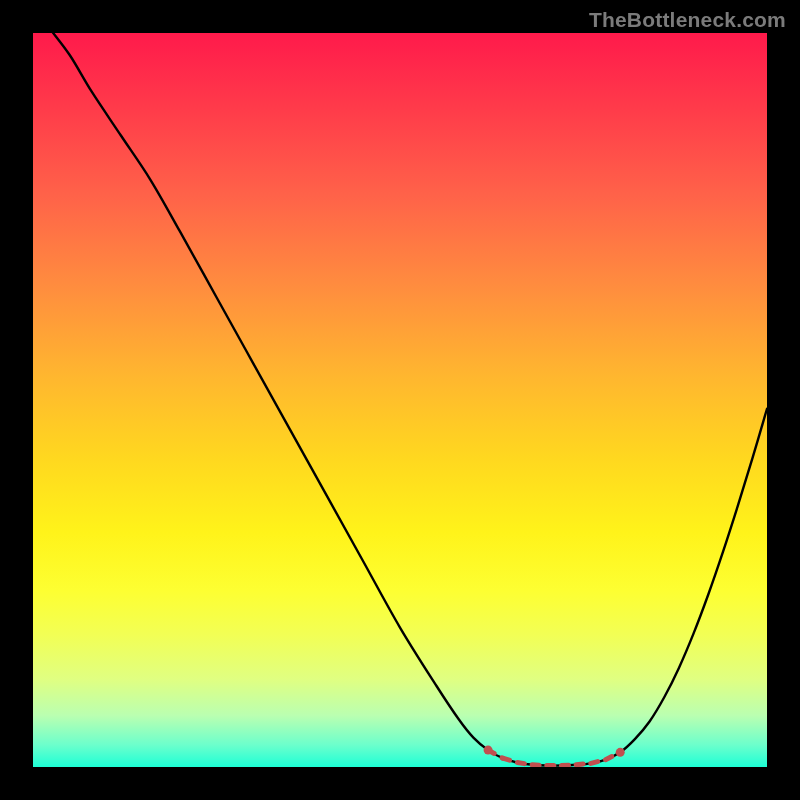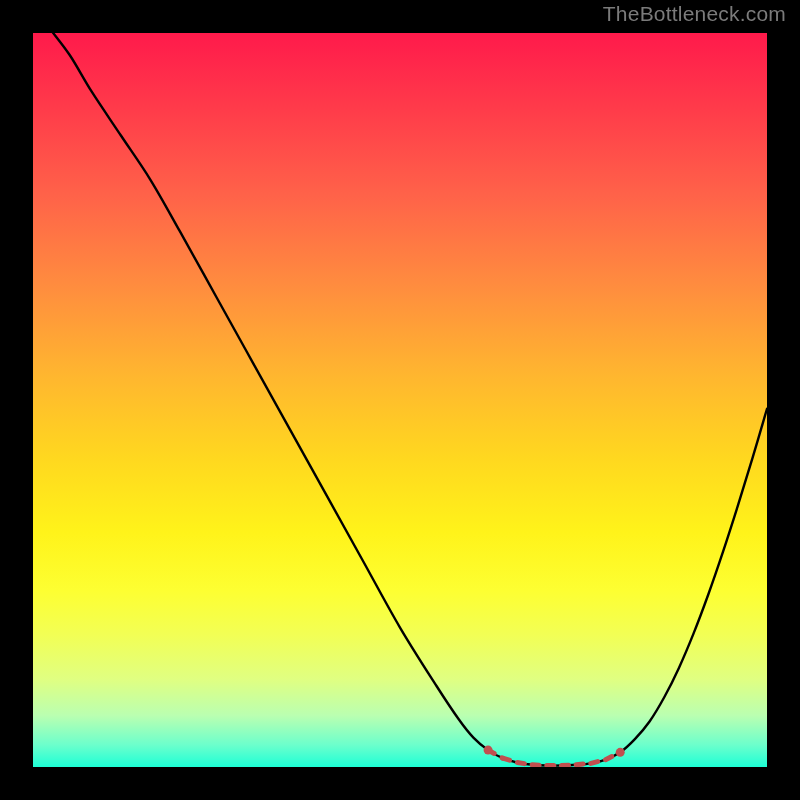--- a/index.html
+++ b/index.html
@@ -5,25 +5,25 @@
   * { margin: 0; padding: 0; box-sizing: border-box; }
   html, body { width: 800px; height: 800px; overflow: hidden; background: #000; font-family: Arial, Helvetica, sans-serif; }
   .stage {
     position: relative;
     width: 800px;
     height: 800px;
     background: #000;
   }
   .watermark {
     position: absolute;
-    top: 2px;
+    top: 8px;
     right: 14px;
     color: #7b7b7b;
     font-size: 21px;
-    font-weight: 400;
+    font-weight: 700;
     letter-spacing: 0.2px;
     z-index: 50;
   }
   .plot {
     position: absolute;
     left: 33px;
     top: 33px;
     width: 734px;
     height: 734px;
     overflow: hidden;

